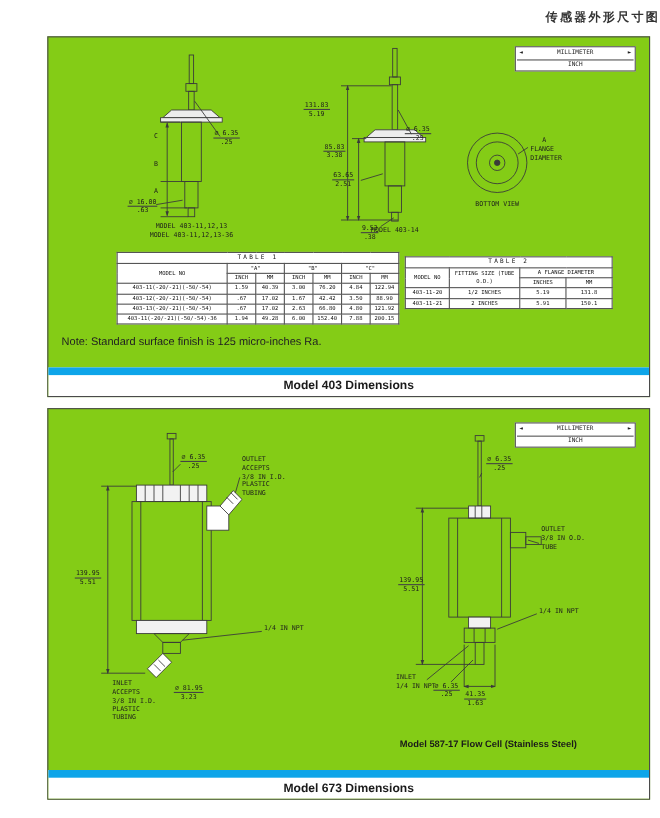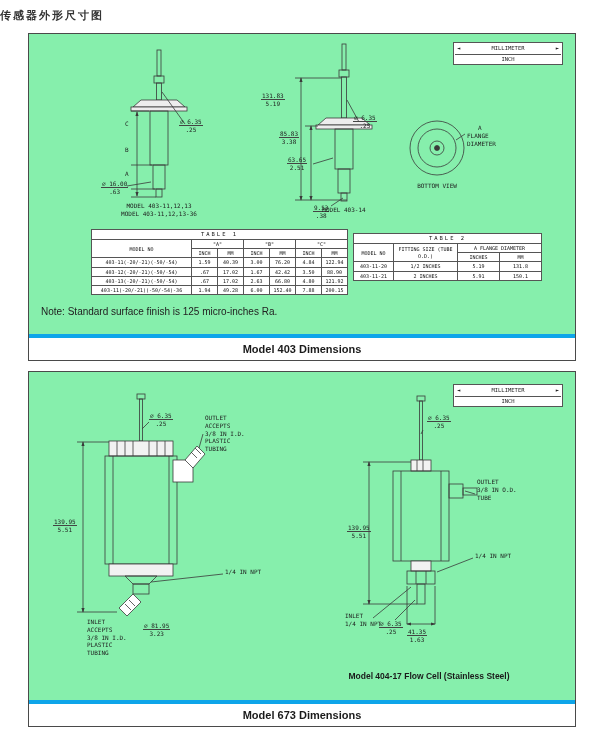--- a/index.html
+++ b/index.html
@@ -1,39 +1,39 @@
 <!DOCTYPE html>
 <html><head>
 <meta charset="utf-8">
 <style>
   *{margin:0;padding:0;box-sizing:border-box}
   html,body{background:#fff}
   body{width:600px;height:744px;position:relative;overflow:hidden;
        font-family:"DejaVu Sans Mono",monospace;color:#222}
-  .page-title{position:absolute;top:8px;left:0;width:600px;text-align:left;
+  .page-title{position:absolute;top:8px;left:0;width:600px;text-align:right;
        font:bold 11px "DejaVu Sans",sans-serif;color:#333;letter-spacing:2px}
-  .panel{position:absolute;left:28px;width:548px;border:1px solid #4a4a4a;background:#86efac}
+  .panel{position:absolute;left:43px;width:548px;border:1px solid #4a4a4a;background:#84cc16}
   #p403{top:33px;height:328px}
   #p404{top:371px;height:356px}
   svg{position:absolute;left:0;top:0}
   .lbl{position:absolute;font:6px/1.3 "DejaVu Sans Mono",monospace;color:#1d1d1d;white-space:nowrap}
   .ctr{text-align:center}
   .dim{position:absolute;font:6px/1.2 "DejaVu Sans Mono",monospace;color:#1d1d1d;text-align:center}
   .dim .num{display:block;border-bottom:1px solid #444;padding:0 1px}
   .dim .den{display:block}
   .legend{position:absolute;width:110px;border:1.5px solid #555;background:#fff;text-align:center;
        font:5.5px/1 "DejaVu Sans Mono",monospace;color:#222;padding:1px}
   .lg-top{display:flex;justify-content:space-between;align-items:center;border-bottom:1px solid #555;padding:2px}
   .lg-bot{padding:2px 0 1px;text-align:center}
   .tbl{position:absolute;border-collapse:collapse;background:#fff;table-layout:fixed}
   .tbl th,.tbl td{border:1px solid #555;font:normal 5px/1.25 "DejaVu Sans Mono",monospace;
        padding:1px 0;text-align:center;color:#111;overflow:hidden}
   .tbl .ttl{font-size:5.5px;letter-spacing:2px}
   .note{position:absolute;font:10px "Liberation Sans",sans-serif;color:#222}
-  .capbar{position:absolute;left:0;right:0;bottom:0;height:26px;border-top:4px solid #0ea5e9;
+  .capbar{position:absolute;left:0;right:0;bottom:0;height:26px;border-top:7px solid #0ea5e9;
        display:flex;align-items:center;justify-content:center;
        font:bold 11px "Liberation Sans",sans-serif;color:#1a1a1a;background:#fff}
   .cellcap{position:absolute;font:bold 8.5px "Liberation Sans",sans-serif;color:#1a1a1a;text-align:center}
 </style>
 </head>
 <body>
 
 <div class="page-title">传感器外形尺寸图</div>
 
 <div class="panel" id="p403">
@@ -370,16 +370,16 @@
   </div>
   <div class="dim" style="left:350px;top:248px">
     <span class="num">⌀ 6.35</span>
     <span class="den">.25</span>
   </div>
   <div class="dim" style="left:378px;top:256px">
     <span class="num">41.35</span>
     <span class="den">1.63</span>
   </div>
 
-  <div class="cellcap" style="left:270px;top:299px;width:260px">Model 404-17 Flow Cell (Stainless Steel)</div>
+  <div class="cellcap" style="left:270px;top:299px;width:260px">Model 587-17 Flow Cell (Stainless Steel)</div>
 
   <div class="capbar">Model 673 Dimensions</div>
 </div>
 
 </body></html>

